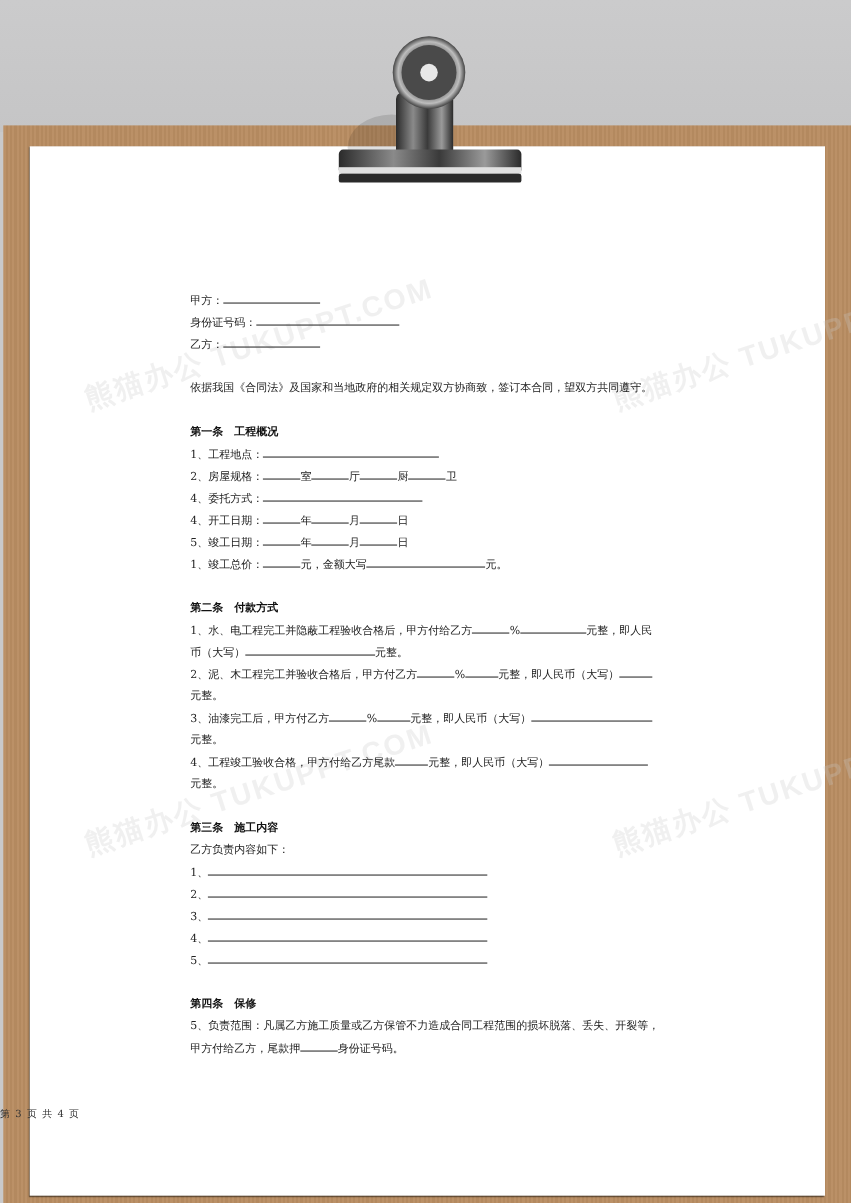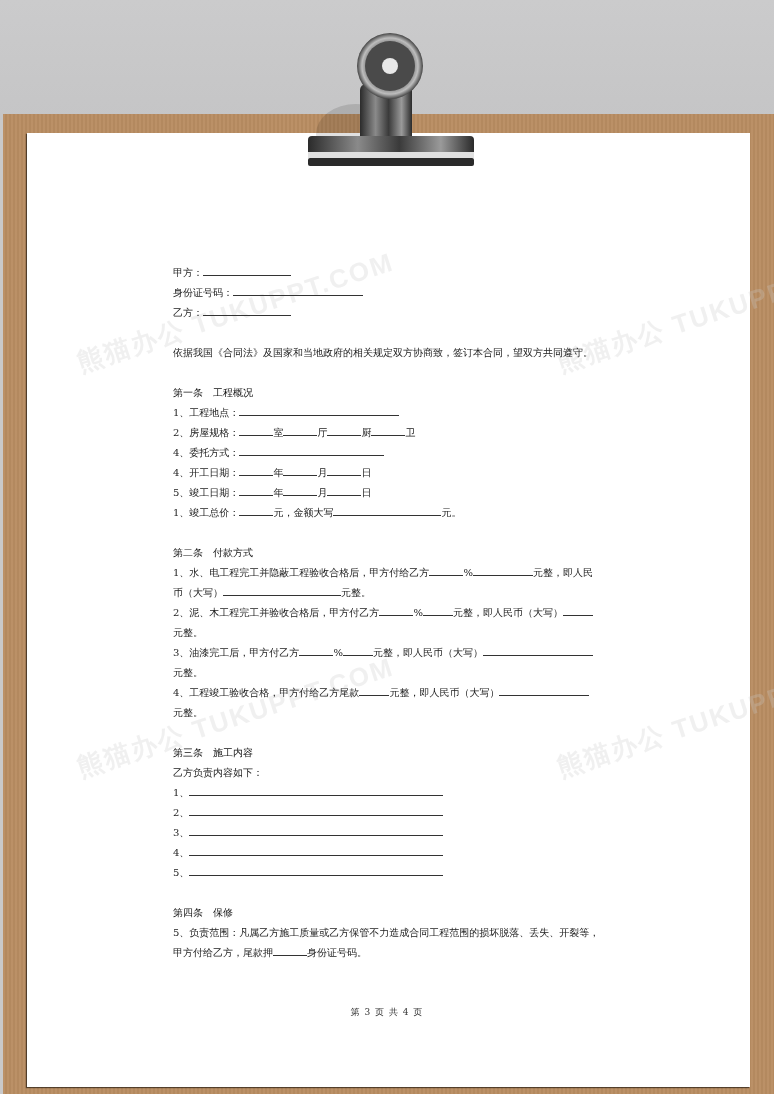--- a/index.html
+++ b/index.html
@@ -6,24 +6,24 @@
   body { width:774px; height:1094px; position:relative; overflow:hidden; background:#c9c9ca; font-family:"DejaVu Serif","Liberation Serif",serif; }
   .wall { position:absolute; left:0; top:0; width:774px; height:120px; background:linear-gradient(#cbcbcc,#c5c5c6); }
   .board { position:absolute; left:3px; top:114px; width:771px; height:980px; background:#b98d62;
            background-image:repeating-linear-gradient(90deg, rgba(255,255,255,0.03) 0 2px, rgba(0,0,0,0.03) 2px 4px); }
   .paper { position:absolute; left:27px; top:133px; width:723px; height:954px; background:#ffffff;
            box-shadow:-1px 1px 1px rgba(40,30,20,0.7); }
   .clip { position:absolute; left:296px; top:24px; width:182px; height:152px; }
   .doc { position:absolute; left:173px; top:263px; width:440px; font-size:10px; color:#222; line-height:20px; }
   .row { height:20px; white-space:nowrap; }
   .gap { height:20px; }
-  .h { font-weight:normal; color:#111; }
+  .h { font-weight:bold; color:#111; }
   .u { display:inline-block; border-bottom:1px solid #333; height:12px; vertical-align:baseline; }
   .wm { position:absolute; font-family:"Liberation Sans",sans-serif; font-size:26px; font-weight:bold; color:rgba(200,200,200,0.28); transform:rotate(-18deg); white-space:nowrap; pointer-events:none; letter-spacing:2px; }
-  .footer { position:absolute; left:0; width:774px; top:1006px; text-align:center; font-size:9px; color:#333; letter-spacing:1px; }
+  .footer { position:absolute; left:0; width:774px; top:1006px; text-align:left; font-size:9px; color:#333; letter-spacing:1px; }
 </style>
 </head>
 <body>
 
 <div class="wall"></div>
 <div class="board"></div>
 <div class="paper"></div>
 
 <svg class="clip" viewBox="0 0 182 152">
   <defs>

